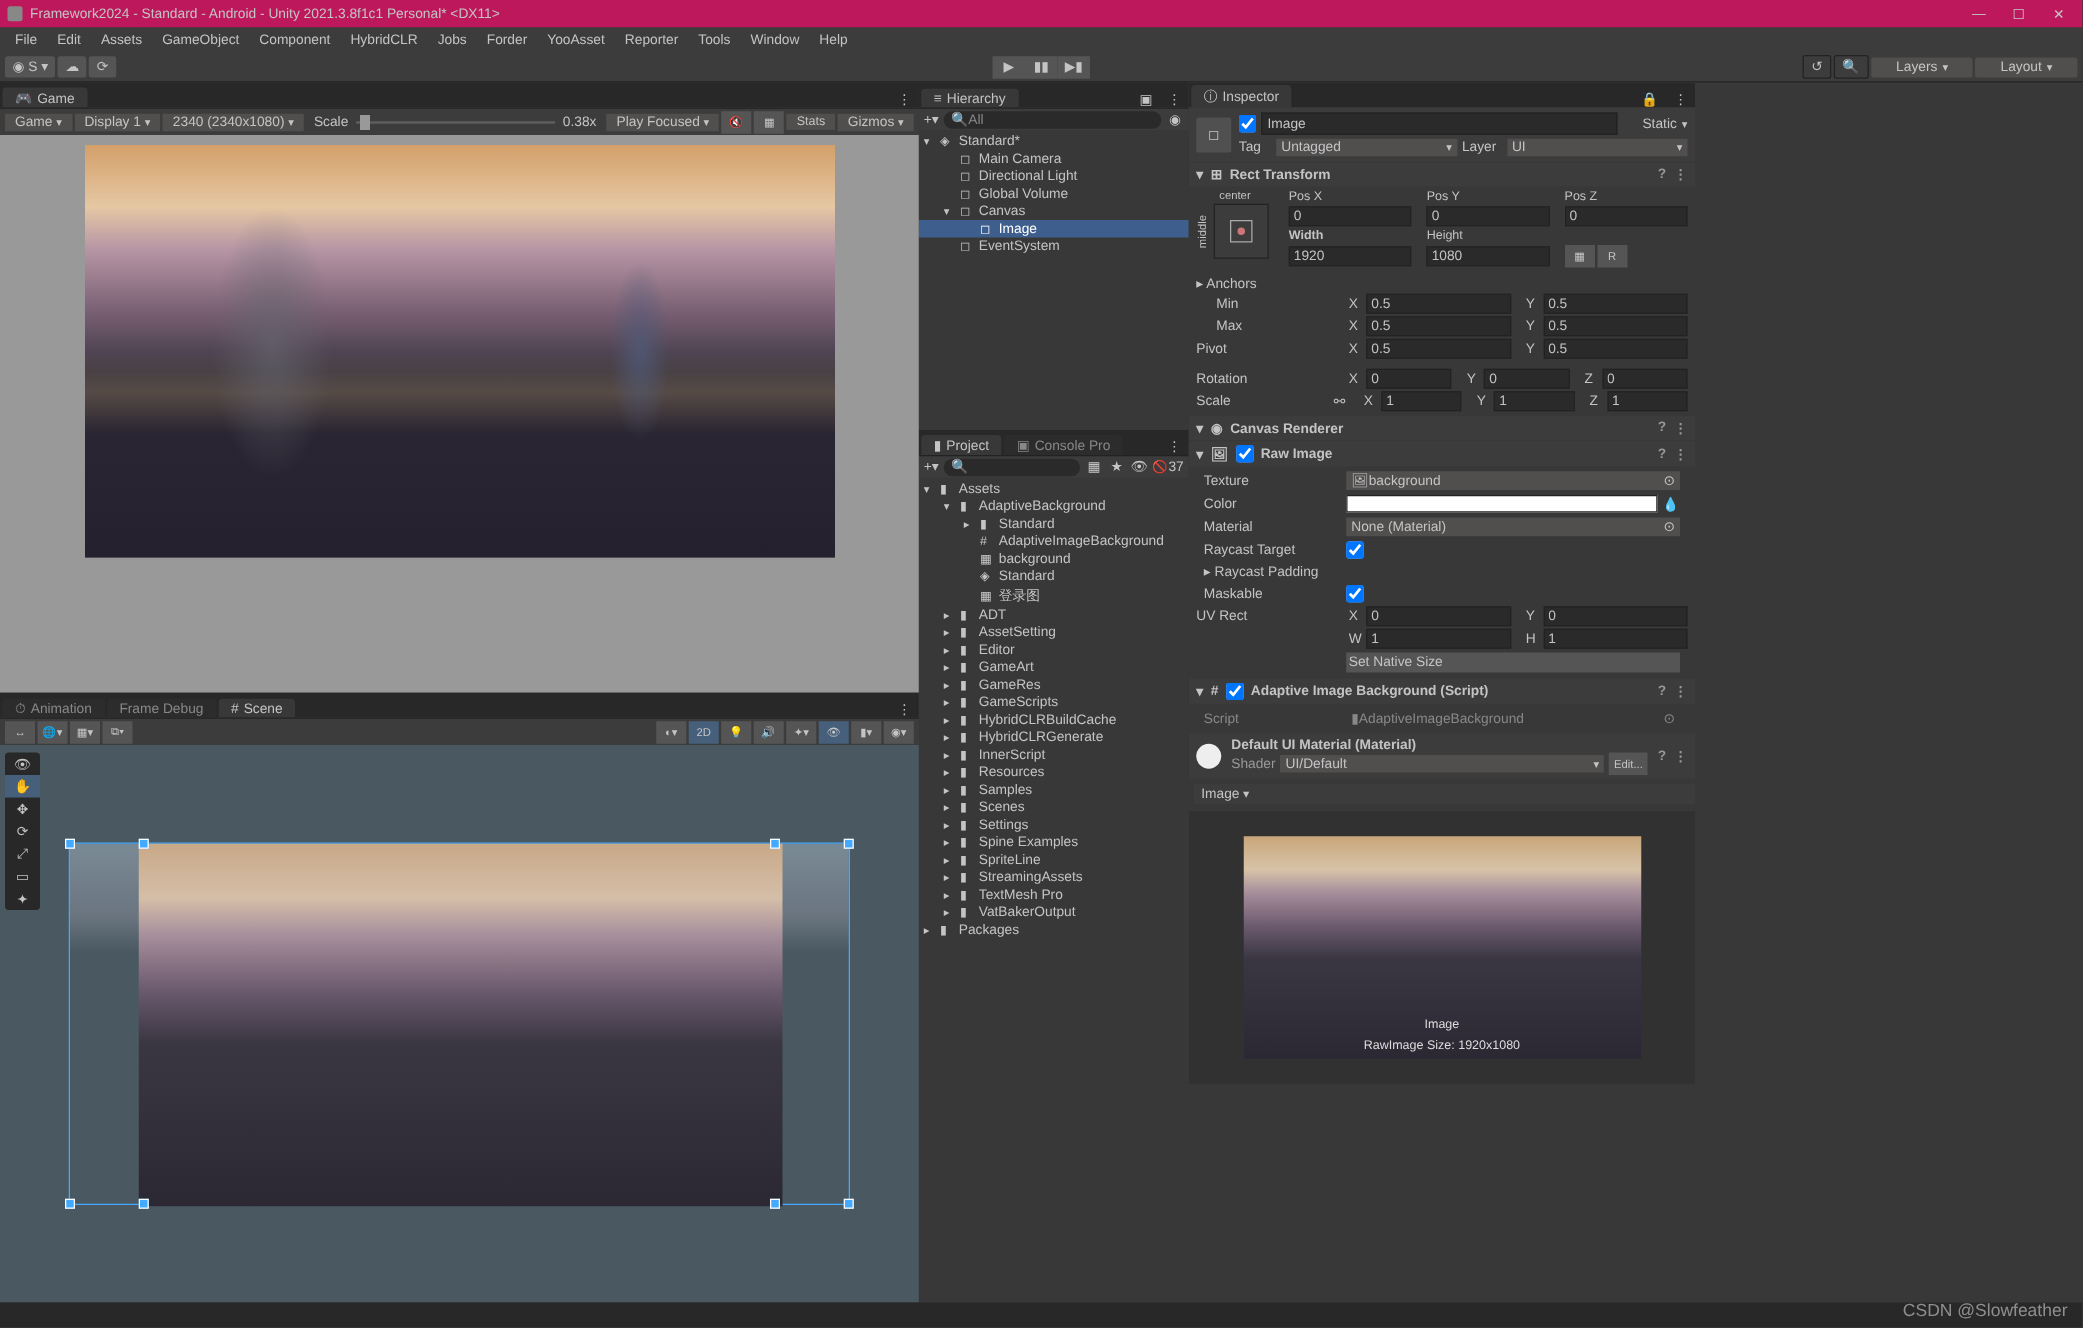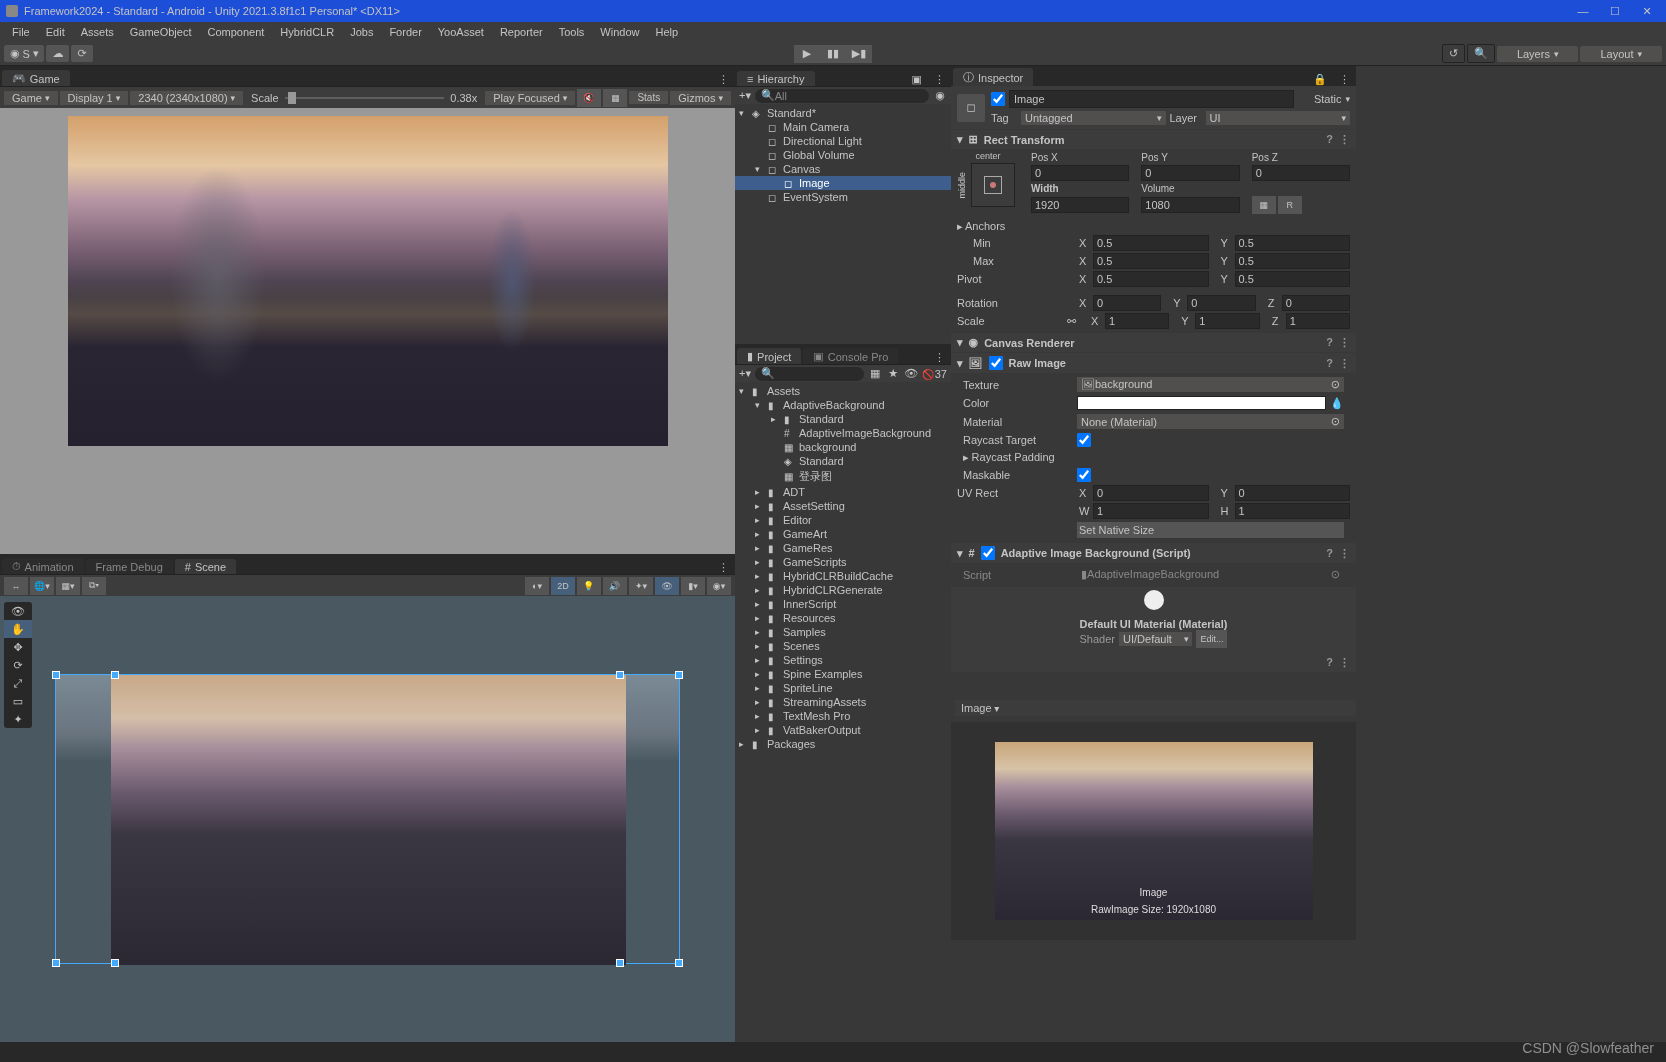--- a/index.html
+++ b/index.html
@@ -1,17 +1,17 @@
 <!DOCTYPE html>
 <html><head>
 <meta charset="utf-8">
 <style>
 * { margin: 0; padding: 0; box-sizing: border-box; font-family: "Segoe UI", Arial, sans-serif; font-size: 11px; }
 body { background: #383838; color: #c4c4c4; width: 1666px; height: 1062px; overflow: hidden; position: relative; }
-.title-bar { height: 22px; background: #1d4ed8; display: flex; align-items: center; padding: 0 6px; justify-content: space-between; text-align: right; }
+.title-bar { height: 22px; background: #be185d; display: flex; align-items: center; padding: 0 6px; justify-content: space-between; text-align: right; }
 .title-bar-left { display: flex; align-items: center; gap: 6px; }
 .unity-icon { width: 12px; height: 12px; background: #888; border-radius: 2px; }
 .title-bar-controls { display: flex; gap: 18px; padding-right: 6px; }
 .win-btn { width: 14px; height: 14px; display: flex; align-items: center; justify-content: center; cursor: pointer; }
 .menu-bar { height: 20px; background: #3c3c3c; display: flex; align-items: center; padding: 0 4px; }
 .menu-item { padding: 2px 8px; cursor: pointer; }
 .toolbar { height: 24px; background: #3c3c3c; display: flex; align-items: center; padding: 0 4px; justify-content: space-between; border-bottom: 1px solid #222; }
 .toolbar-left { display: flex; gap: 2px; align-items: center; }
 .toolbar-right { display: flex; gap: 2px; align-items: center; }
 .tb-btn { background: #555; padding: 2px 6px; border-radius: 2px; cursor: pointer; display:flex; align-items:center; gap:3px;}
@@ -538,21 +538,21 @@
               </div>
             <div class="vec-field">
                 <input value="0" style="">
               </div>
           </div>
           <div class="vec3-row">
             <div class="vec-field">
                 <span style="flex:1;font-size:10px;font-weight:bold;">Width</span>
               </div>
             <div class="vec-field">
-                <span style="flex:1;font-size:10px;">Volume</span>
+                <span style="flex:1;font-size:10px;">Height</span>
               </div>
             <div class="vec-field"></div>
           </div>
           <div class="vec3-row">
             <div class="vec-field">
                 <input value="1920" style="">
               </div>
             <div class="vec-field">
                 <input value="1080" style="">
               </div>
@@ -716,41 +716,41 @@
             <span class="insp-label" style="color:#888">Script</span>
             <div class="insp-dd" style="background:#383838;color:#888">
               <span>▮<span>AdaptiveImageBackground</span></span>
               <span>⊙</span>
             </div>
           </div>
       </div>
     </div>
 
     <div class="component">
-      <div class="comp-header" style="gap:8px;flex-direction:column;">
+      <div class="comp-header" style="gap:8px;">
         <div style="width:20px;height:20px;background:#eee;border-radius:50%;"></div>
         <div style="flex:1">
           <div>Default UI Material (Material)</div>
           <div style="display:flex;gap:4px;align-items:center;font-weight:normal;">
             <span style="color:#999">Shader</span>
             <div class="insp-dd" style="flex:1">
                 <span>UI/Default</span>
                 <span class="chevron">▾</span>
               </div>
             <span class="st-btn" style="width:auto;padding:0 4px;">Edit...</span>
           </div>
         </div>
         <div class="comp-opts">
             <span>?</span>
             <span>⋮</span>
           </div>
       </div>
     </div>
 
-    <div style="margin-top:28px;">
+    <div style="margin-top:4px;">
       <div class="preview-tab"><span>Image</span> ▾</div>
       <div class="preview-area">
         <div class="preview-img">
           <div style="position:absolute;bottom:2px;left:0;right:0;text-align:center;">
            <div class="preview-caption">Image</div>
            <div class="preview-caption">RawImage Size: 1920x1080</div>
           </div>
         </div>
       </div>
     </div>

